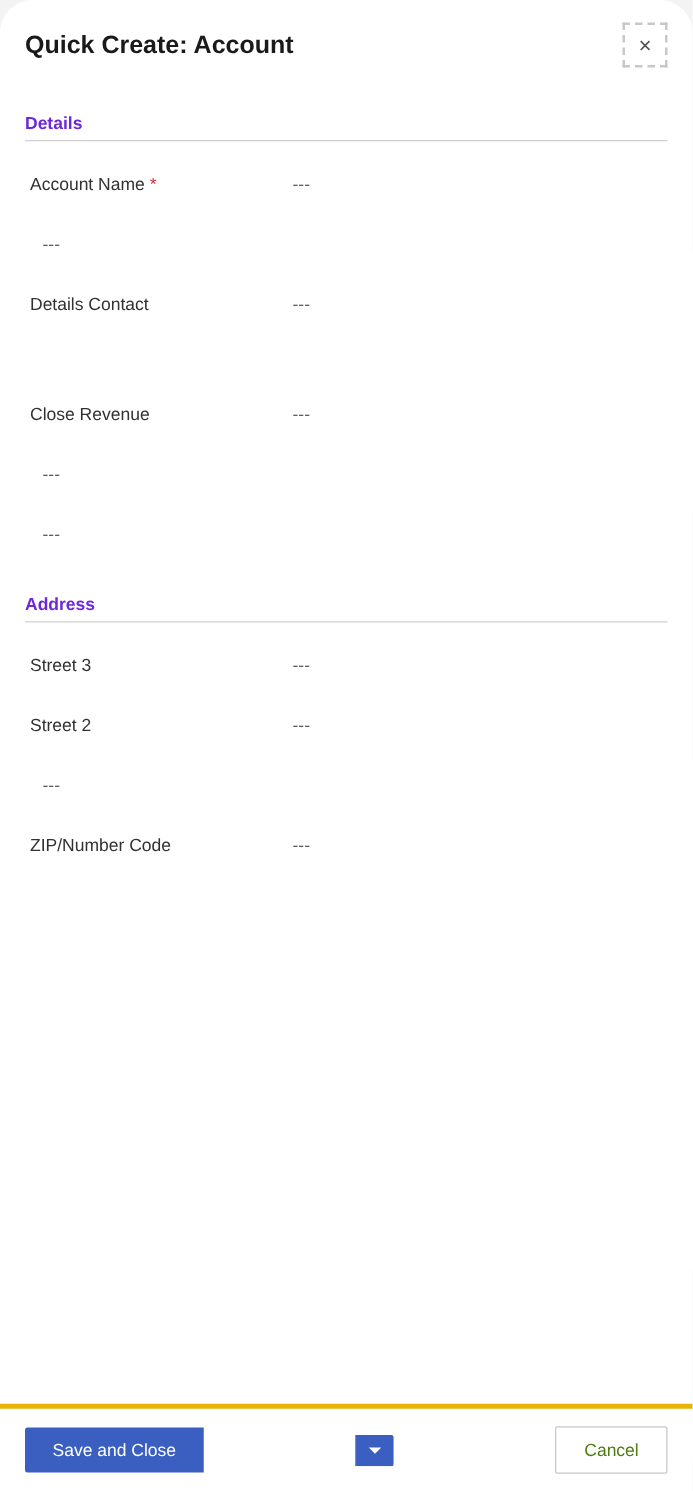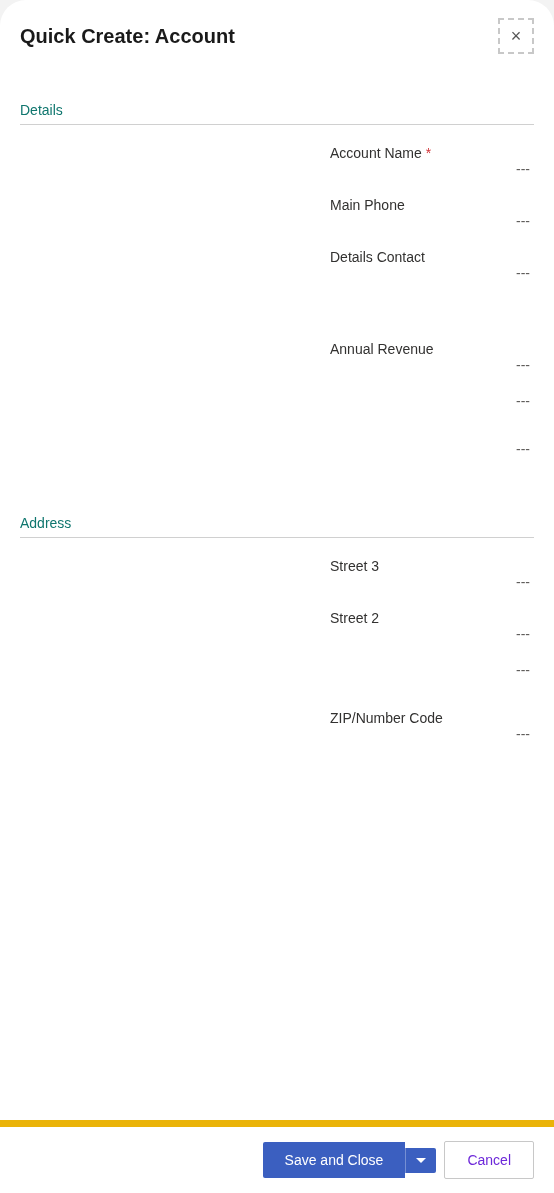--- a/index.html
+++ b/index.html
@@ -56,38 +56,37 @@
     }
 
     .modal-body {
       flex: 1;
       overflow-y: auto;
       padding: 0 20px;
     }
 
     .section-header {
       font-size: 14px;
-      font-weight: 400;
-      color: #0f766e;
-      margin-top: 36px;
+      font-weight: 700;
+      color: #6d28d9;
+      margin-top: 24px;
       margin-bottom: 6px;
     }
 
     .section-divider {
       border: none;
       border-top: 1px solid #d0d0d0;
       margin-bottom: 10px;
     }
 
     .form-field {
       display: flex;
-      align-items: flex-end;
+      align-items: center;
       padding: 10px 4px;
       min-height: 48px;
-      flex-direction: column;
     }
 
     .field-label {
       width: 200px;
       min-width: 160px;
       font-size: 14px;
       color: #323130;
       display: flex;
       align-items: center;
       gap: 4px;
@@ -102,24 +101,24 @@
       font-size: 14px;
       color: #323130;
       margin-left: 10px;
     }
 
     .empty-value {
       color: #605e5c;
     }
 
     .modal-footer {
-      border-top: 7px solid #eab308;
+      border-top: 4px solid #eab308;
       padding: 14px 20px;
       display: flex;
-      justify-content: flex-end;
+      justify-content: space-between;
       align-items: center;
       gap: 0;
       background: #ffffff;
     }
 
     .save-close-btn {
       background: #3b5fc0;
       color: #ffffff;
       border: none;
       padding: 10px 22px;
@@ -138,21 +137,21 @@
       font-size: 12px;
       cursor: pointer;
       border-radius: 0 2px 2px 0;
       display: flex;
       align-items: center;
       justify-content: center;
     }
 
     .cancel-btn {
       background: #ffffff;
-      color: #6d28d9;
+      color: #4d7c0f;
       border: 1px solid #c8c8c8;
       padding: 10px 22px;
       font-size: 14px;
       cursor: pointer;
       font-weight: 500;
       border-radius: 2px;
       margin-left: 8px;
     }
 
     .chevron-down {
@@ -181,38 +180,35 @@
 
       <div class="form-field">
         <div class="field-label">
           <span>Account Name</span>
           <span class="required-star">*</span>
         </div>
         <span class="field-value empty-value">---</span>
       </div>
 
       <div class="form-field">
-        <div class="field-label">
-          <span>Main Phone</span>
-        </div>
         <span class="field-value empty-value">---</span>
       </div>
 
       <div class="form-field">
         <div class="field-label">
           <span>Details Contact</span>
         </div>
         <span class="field-value empty-value">---</span>
       </div>
 
       <div style="height: 40px;"></div>
 
       <div class="form-field">
         <div class="field-label">
-          <span>Annual Revenue</span>
+          <span>Close Revenue</span>
         </div>
         <span class="field-value empty-value">---</span>
       </div>
 
       <div class="form-field">
         <span class="field-value empty-value">---</span>
       </div>
 
       <div class="form-field">
         <span class="field-value empty-value">---</span>

